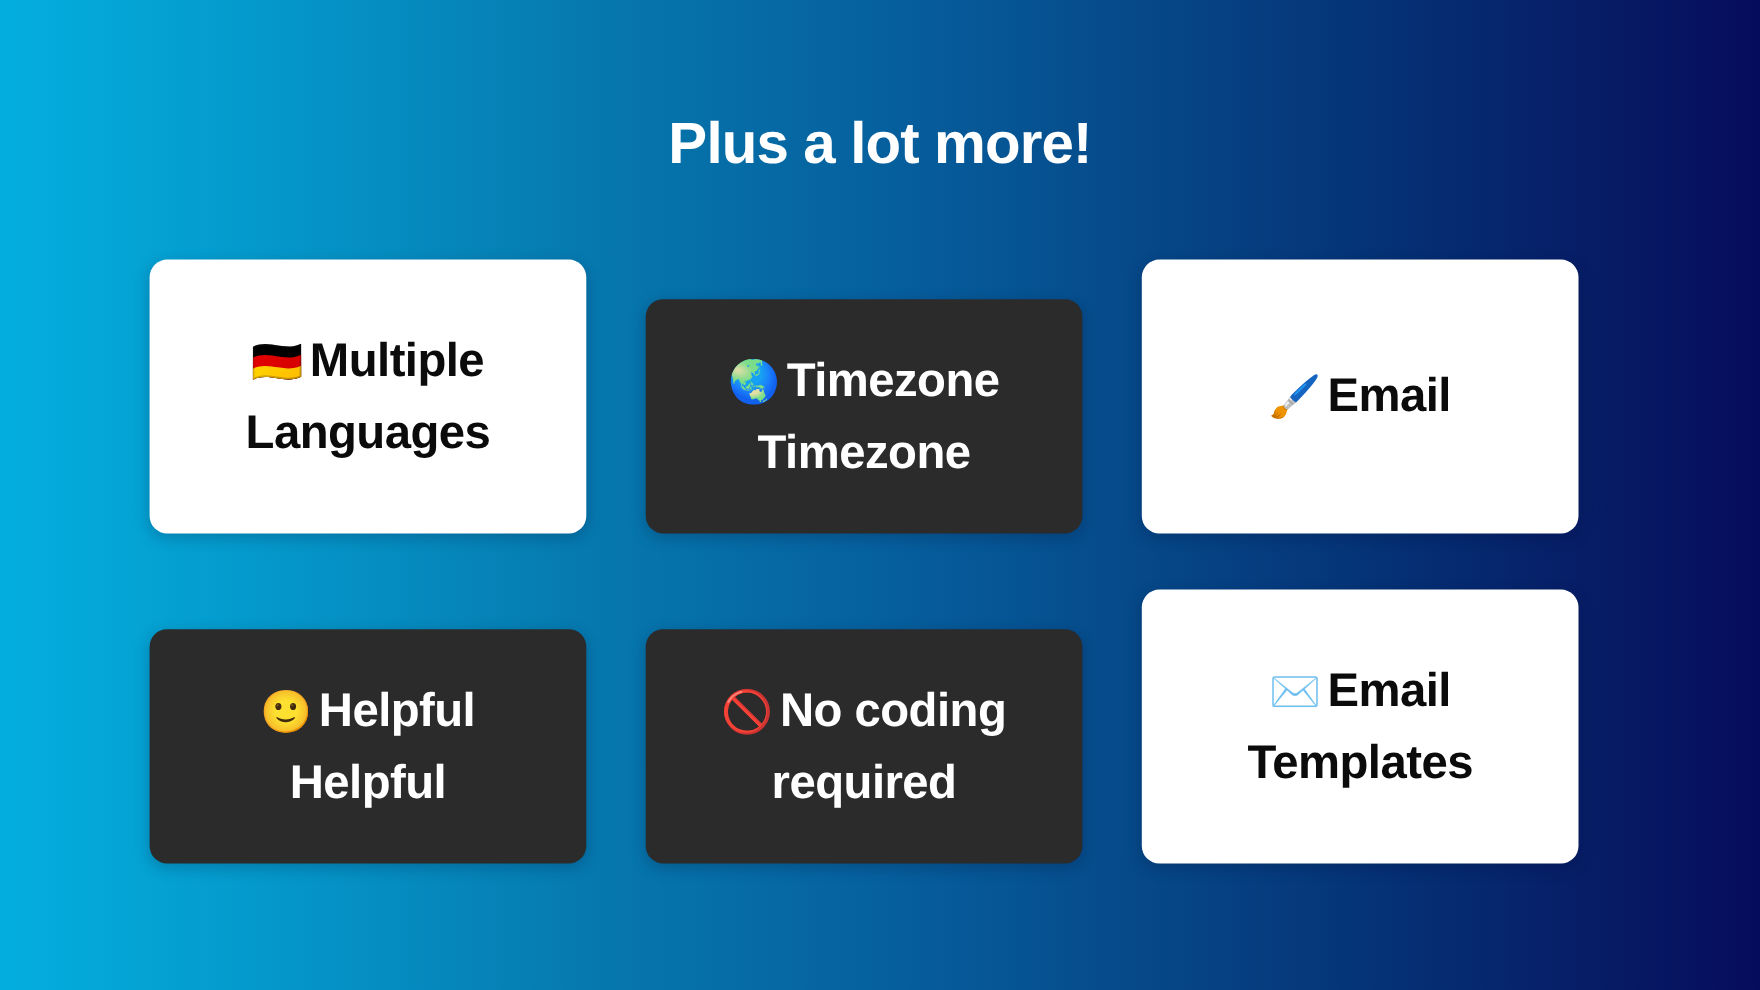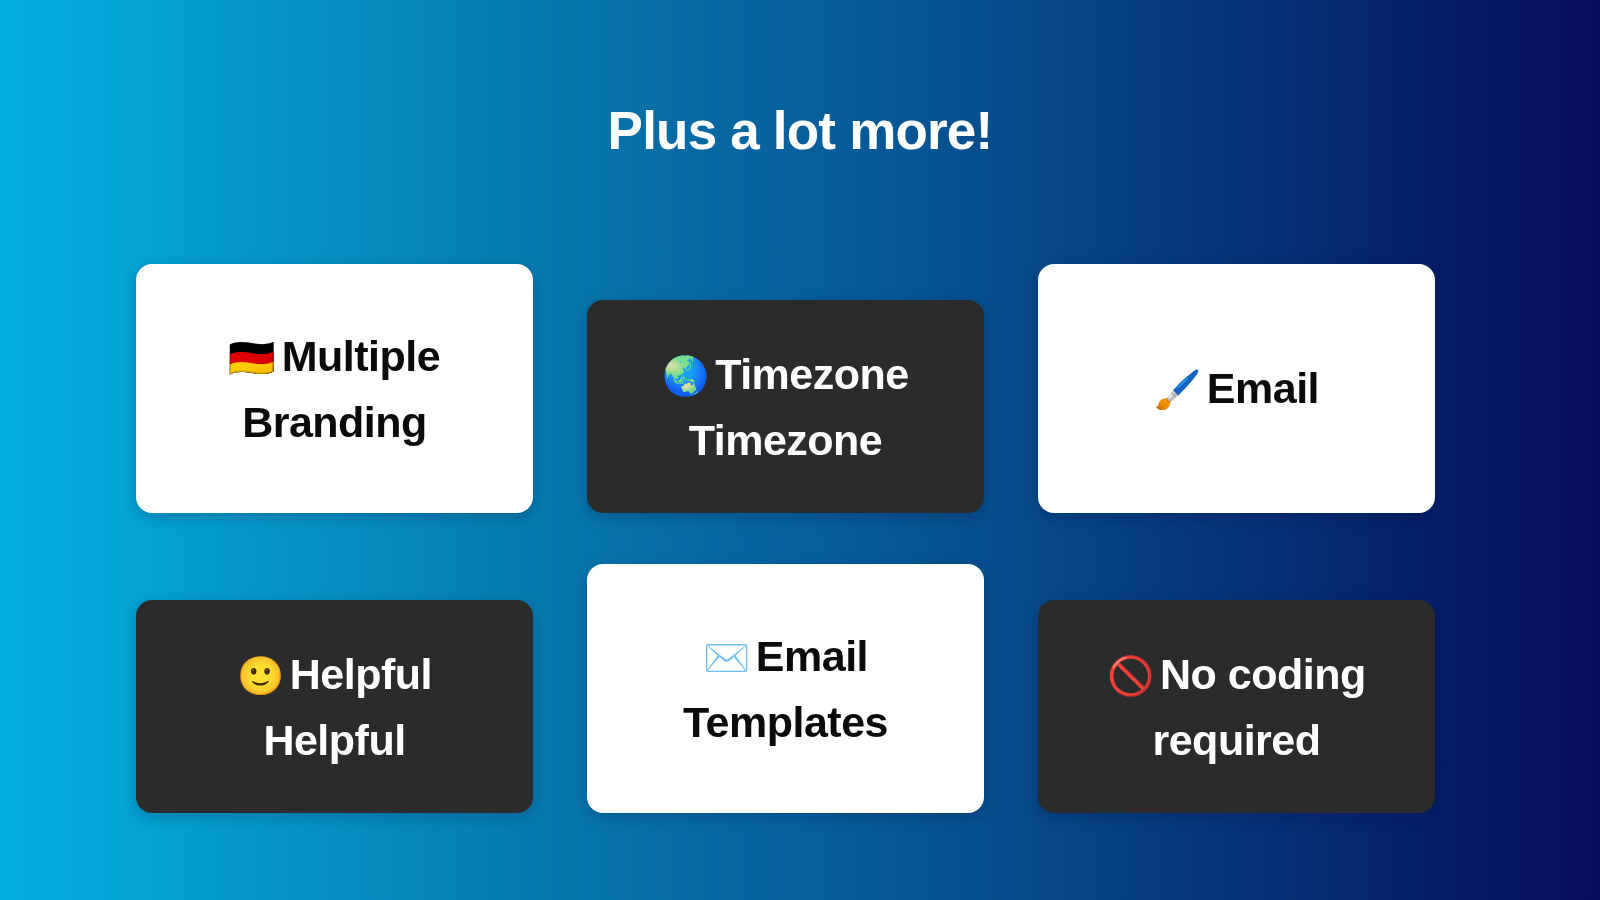--- a/index.html
+++ b/index.html
@@ -49,21 +49,21 @@
     letter-spacing: -0.8px;
     line-height: 1.1;
     color: #ffffff;
     white-space: nowrap;
   }
 
   
   #card-grid {
     position: absolute;
     left: 136px;
-    top: 264px;
+    top: 236px;
     width: 1299px;
     height: 549px;
     display: grid;
     grid-template-columns: repeat(3, 397px);
     grid-template-rows: repeat(2, 249px);
     column-gap: 54px;
     row-gap: 51px;
   }
 
   .feature-card {
@@ -114,21 +114,21 @@
 
   <div id="title-wrap">
     <h1 id="page-title">Plus a lot more!</h1>
   </div>
 
   <div id="card-grid">
 
     <div class="feature-card light">
       <div class="card-text">
         <span class="card-label"><span class="card-emoji">🇩🇪</span><span>Multiple</span></span>
-        <span class="card-label">Branding</span>
+        <span class="card-label">Languages</span>
       </div>
     </div>
 
     <div class="feature-card dark">
       <div class="card-text">
         <span class="card-label"><span class="card-emoji">🌏</span><span>Timezone</span></span>
         <span class="card-label">Timezone</span>
       </div>
     </div>
 
@@ -138,28 +138,28 @@
       </div>
     </div>
 
     <div class="feature-card dark">
       <div class="card-text">
         <span class="card-label"><span class="card-emoji">🙂</span><span>Helpful</span></span>
         <span class="card-label">Helpful</span>
       </div>
     </div>
 
+    <div class="feature-card dark">
+      <div class="card-text">
+        <span class="card-label"><span class="card-emoji">🚫</span><span>No coding</span></span>
+        <span class="card-label">required</span>
+      </div>
+    </div>
+
     <div class="feature-card light">
       <div class="card-text">
         <span class="card-label"><span class="card-emoji">✉️</span><span>Email</span></span>
         <span class="card-label">Templates</span>
       </div>
     </div>
 
-    <div class="feature-card dark">
-      <div class="card-text">
-        <span class="card-label"><span class="card-emoji">🚫</span><span>No coding</span></span>
-        <span class="card-label">required</span>
-      </div>
-    </div>
-
   </div>
 </div>
 
 </body></html>

